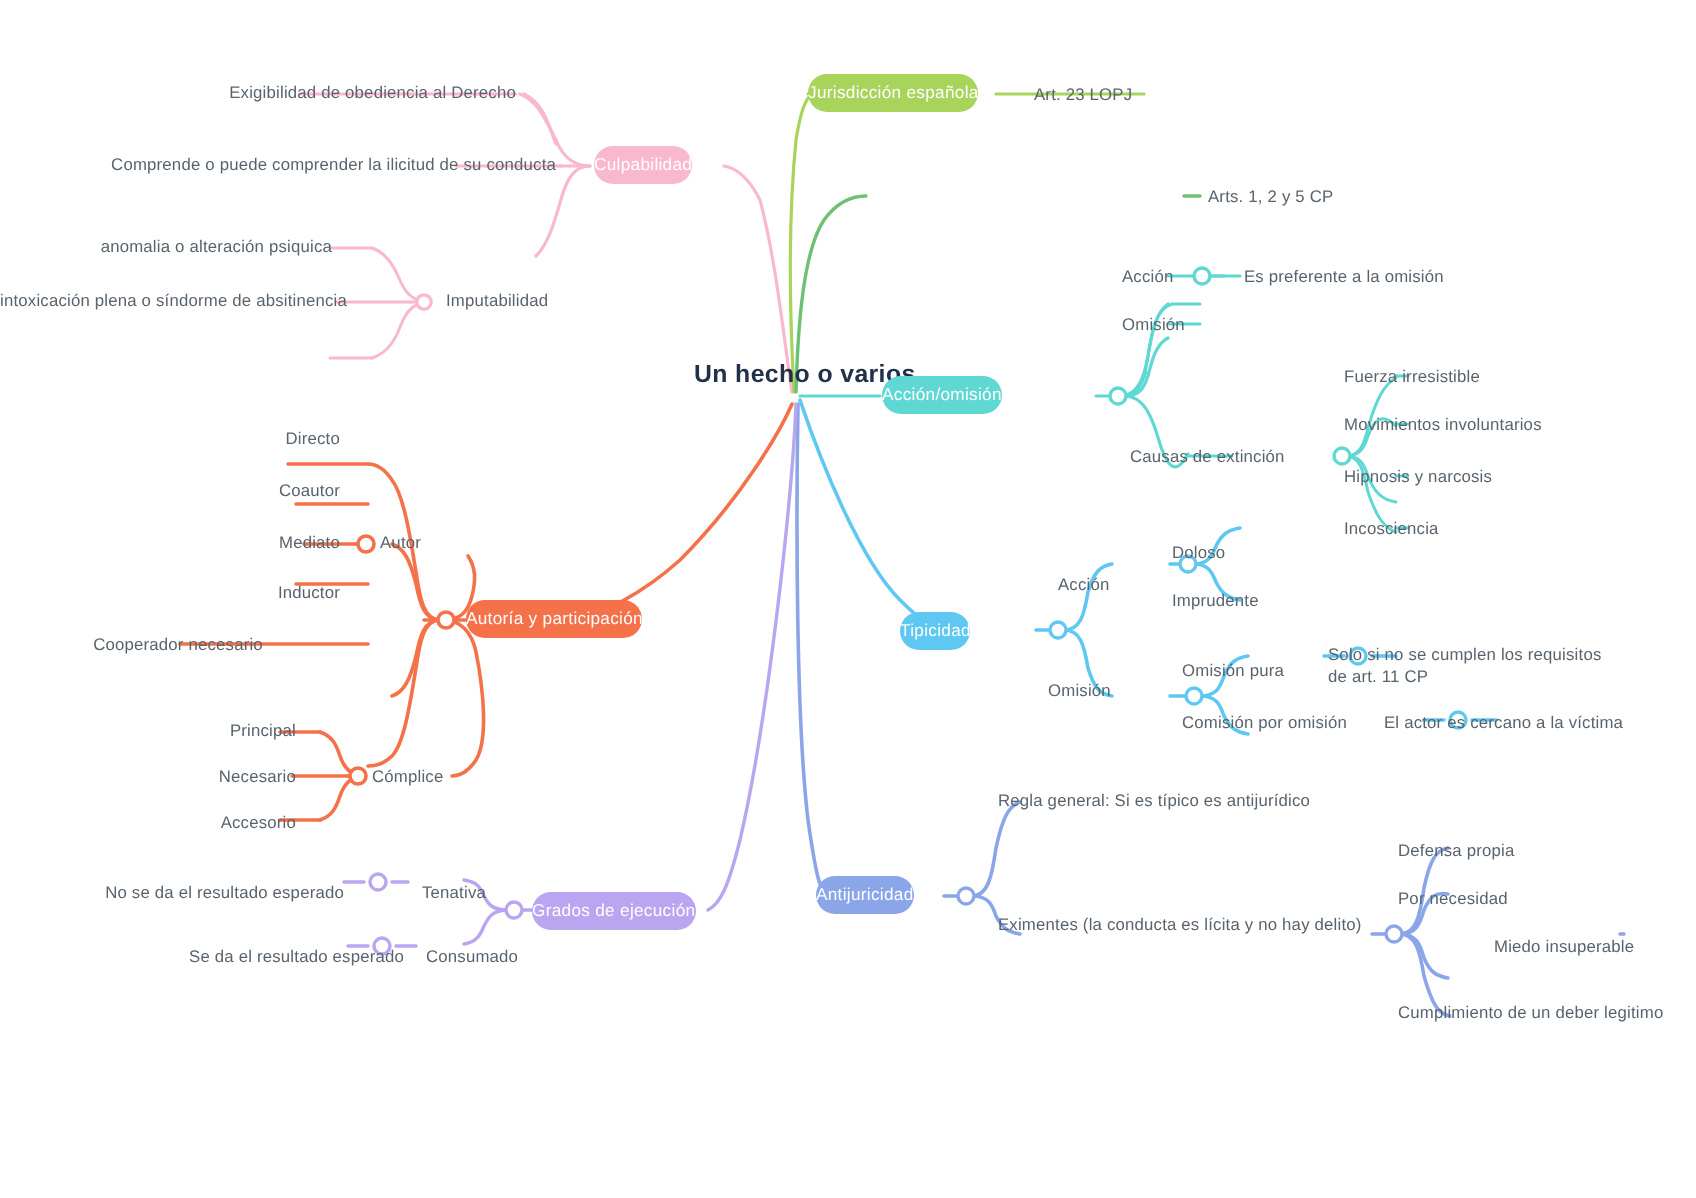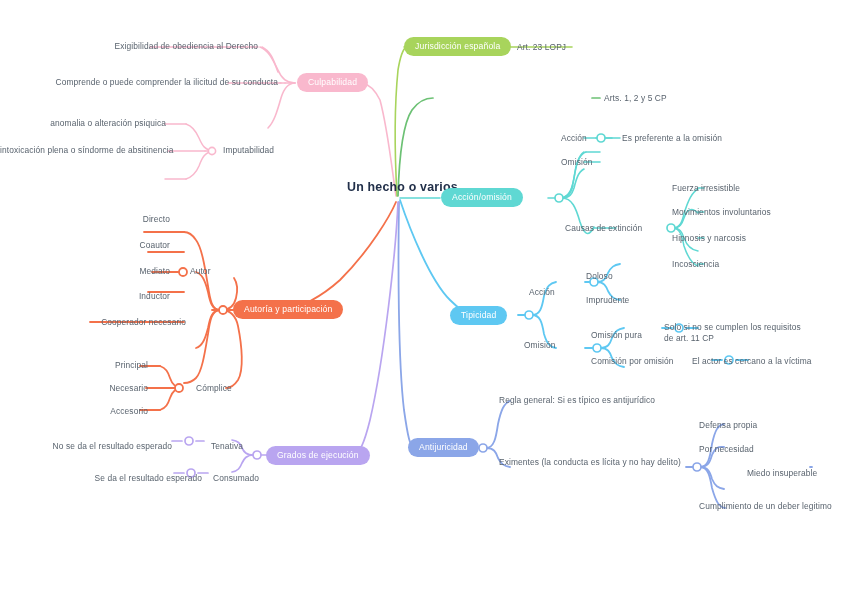--- a/index.html
+++ b/index.html
@@ -21,21 +21,21 @@
   }
   .lbl.r{ text-align:right; }
 
   .pill{
     position:absolute;
     border-radius:999px;
     color:#ffffff;
     font-size:8.6px;
     line-height:1;
     display:flex;align-items:center;justify-content:center;
-    padding:0 11px;
+    padding:0 0;
     height:19px;
     white-space:nowrap;
     letter-spacing:.15px;
   }
 
   .root-title{
     position:absolute;
     font-size:12.4px;
     font-weight:bold;
     color:#22304a;
@@ -257,23 +257,23 @@
   <div class="lbl" style="left:699px;top:444px;">Por necesidad</div>
   <div class="lbl" style="left:699px;top:468px;margin-left:48px;">Miedo insuperable</div>
   <div class="lbl" style="left:699px;top:501px;">Cumplimiento de un deber legitimo</div>
 
   <div class="lbl" style="left:190px;top:266px;">Autor</div>
 
   <div class="lbl r" style="left:0px;top:214px;width:170px;">Directo</div>
   <div class="lbl r" style="left:0px;top:240px;width:170px;">Coautor</div>
   <div class="lbl r" style="left:0px;top:266px;width:170px;">Mediato</div>
   <div class="lbl r" style="left:0px;top:291px;width:170px;">Inductor</div>
-  <div class="lbl r" style="left:16px;top:317px;width:170px;">Cooperador necesario</div>
-
-  <div class="lbl" style="left:196px;top:383px;">Cómplice</div>
+  <div class="lbl r" style="left:4px;top:317px;width:170px;text-align:center;">Cooperador necesario</div>
+
+  <div class="lbl" style="left:186px;top:383px;">Cómplice</div>
 
   <div class="lbl r" style="left:0px;top:360px;width:148px;">Principal</div>
   <div class="lbl r" style="left:0px;top:383px;width:148px;">Necesario</div>
   <div class="lbl r" style="left:0px;top:406px;width:148px;">Accesorio</div>
 
   <div class="lbl" style="left:211px;top:441px;">Tenativa</div>
   <div class="lbl r" style="left:0px;top:441px;width:172px;">No se da el resultado esperado</div>
 
   <div class="lbl" style="left:213px;top:473px;">Consumado</div>
   <div class="lbl r" style="left:0px;top:473px;width:174px;padding-left:28px;">Se da el resultado esperado</div>

